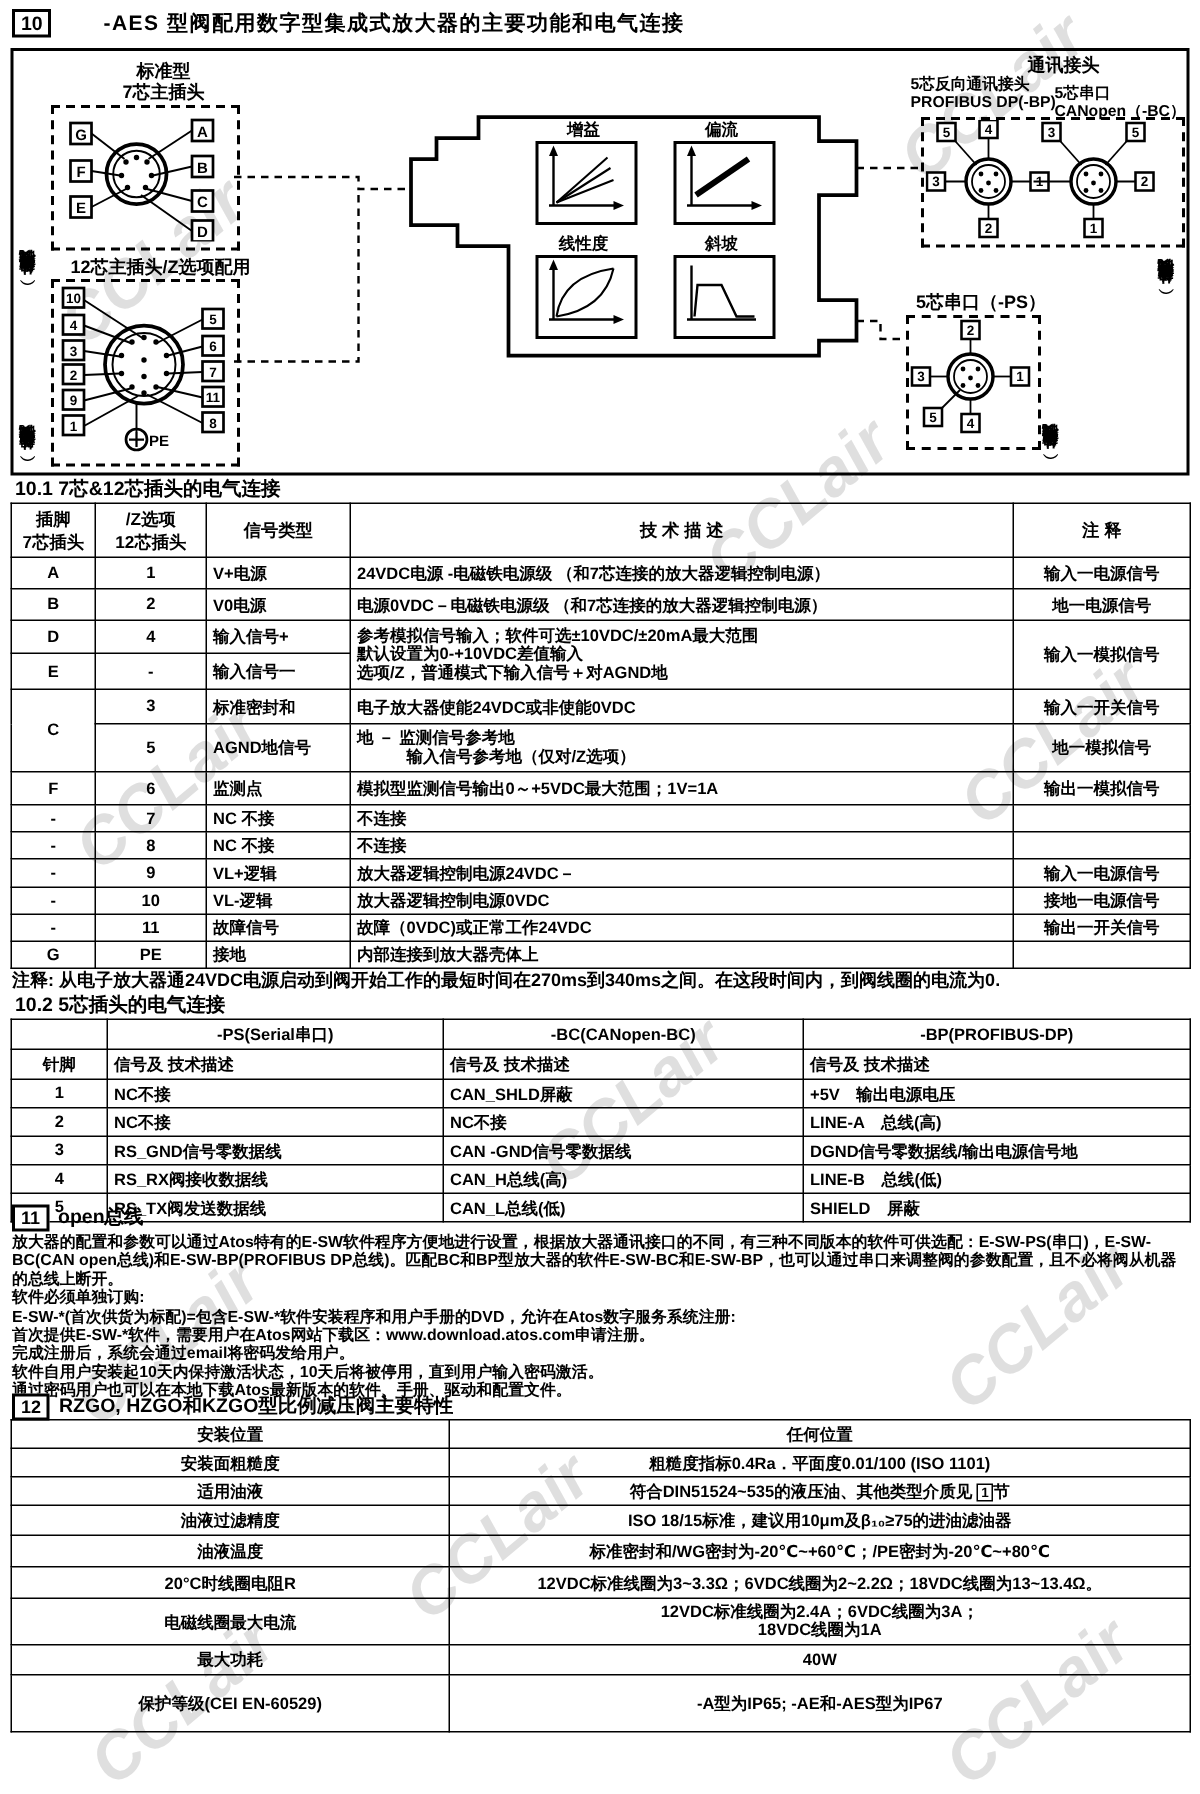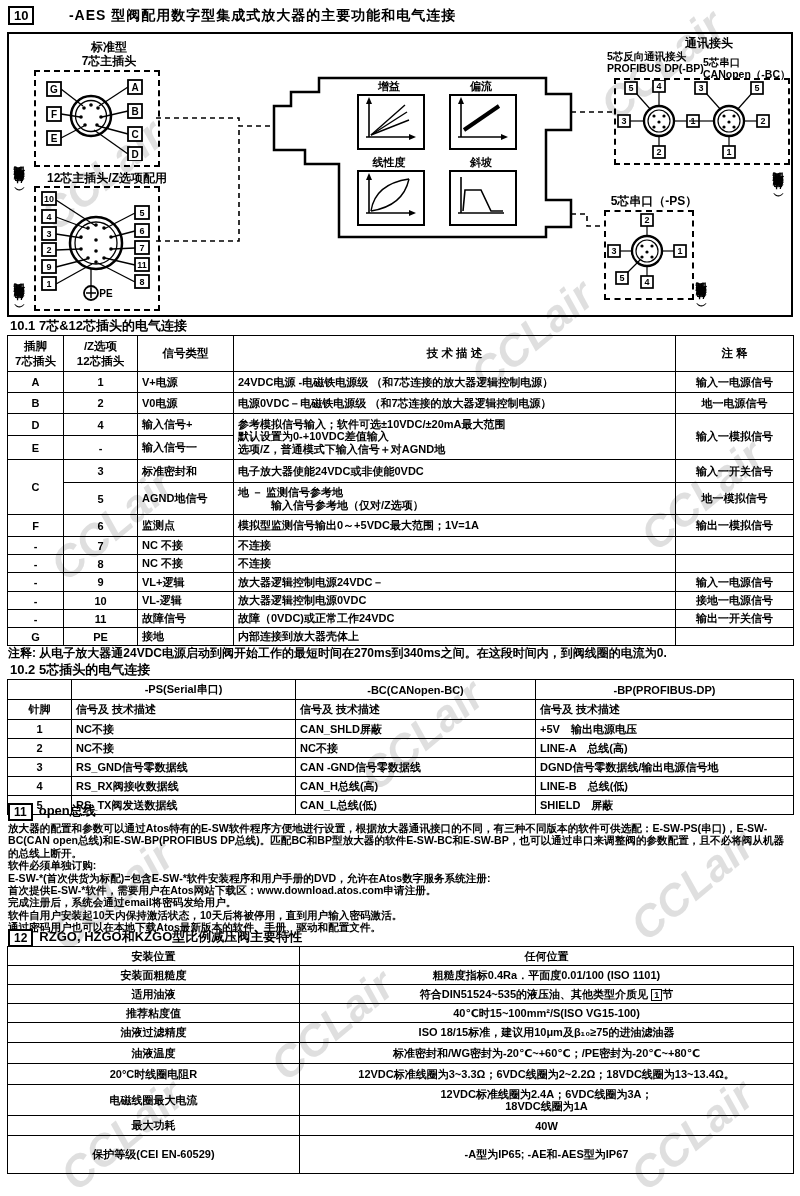--- a/index.html
+++ b/index.html
@@ -501,24 +501,20 @@
       <td>任何位置</td>
     </tr>
     <tr style="height:19px">
       <td>安装面粗糙度</td>
       <td>粗糙度指标0.4Ra．平面度0.01/100 (ISO 1101)</td>
     </tr>
     <tr style="height:19px">
       <td>适用油液</td>
       <td><span>符合DIN51524~535的液压油、其他类型介质见</span> <span class="inline-numbox">1</span><span>节</span></td>
     </tr>
-    <tr style="height:19px">
-      <td>推荐粘度值</td>
-      <td>40℃时15~100mm²/S(ISO VG15-100)</td>
-    </tr>
     <tr style="height:20px">
       <td>油液过滤精度</td>
       <td>ISO 18/15标准，建议用10μm及β₁₀≥75的进油滤油器</td>
     </tr>
     <tr style="height:21px">
       <td>油液温度</td>
       <td>标准密封和/WG密封为-20℃~+60℃；/PE密封为-20℃~+80℃</td>
     </tr>
     <tr style="height:21px">
       <td>20°C时线圈电阻R</td>

